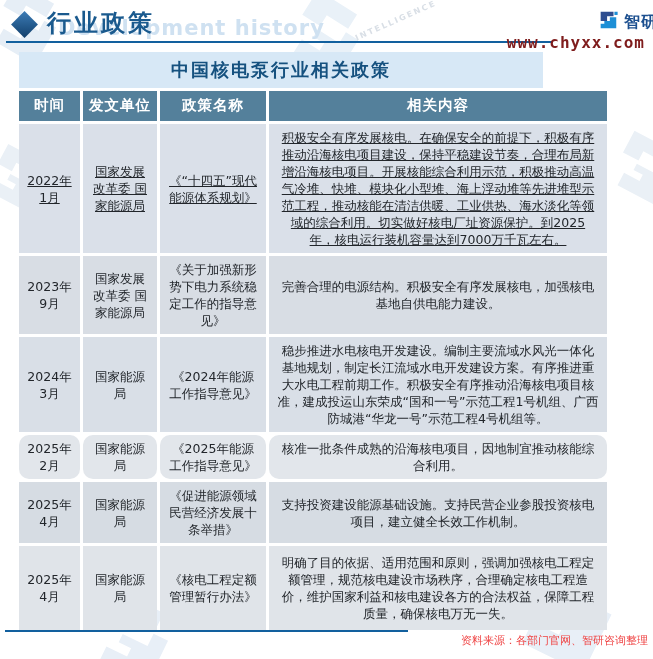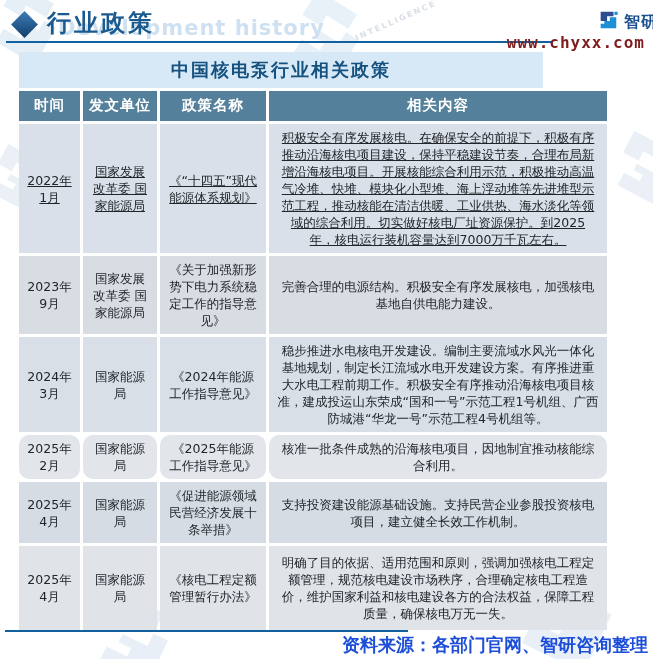--- a/index.html
+++ b/index.html
@@ -68,22 +68,22 @@
   .r3{background:#d9dfe7;min-height:90px;}
   .r4{background:#e2e6eb;min-height:40px;border-radius:10px;}
   .r5{background:#d6dce3;min-height:52px;}
   .r6{background:#e0e4e9;min-height:84px;}
   
   .ftr-line{
     position:absolute;left:5px;top:630px;width:403px;height:2px;
     background:#12609e;z-index:2;
   }
   .ftr-source{
-    position:absolute;right:5px;top:633px;font-size:18px;font-weight:700;
-    color:#1d4ed8;z-index:2;white-space:nowrap;
+    position:absolute;right:5px;top:633px;font-size:11px;font-weight:400;
+    color:#ef4444;z-index:2;white-space:nowrap;
   }
   .ftr-services{
     position:absolute;left:6px;top:660px;font-size:13.5px;font-weight:bold;
     color:#174f85;letter-spacing:1px;z-index:2;white-space:nowrap;
   }
 </style>
 </head>
 <body>
 
 <div class="wm" style="left:-14px;top:-16px;transform:rotate(30deg);">

